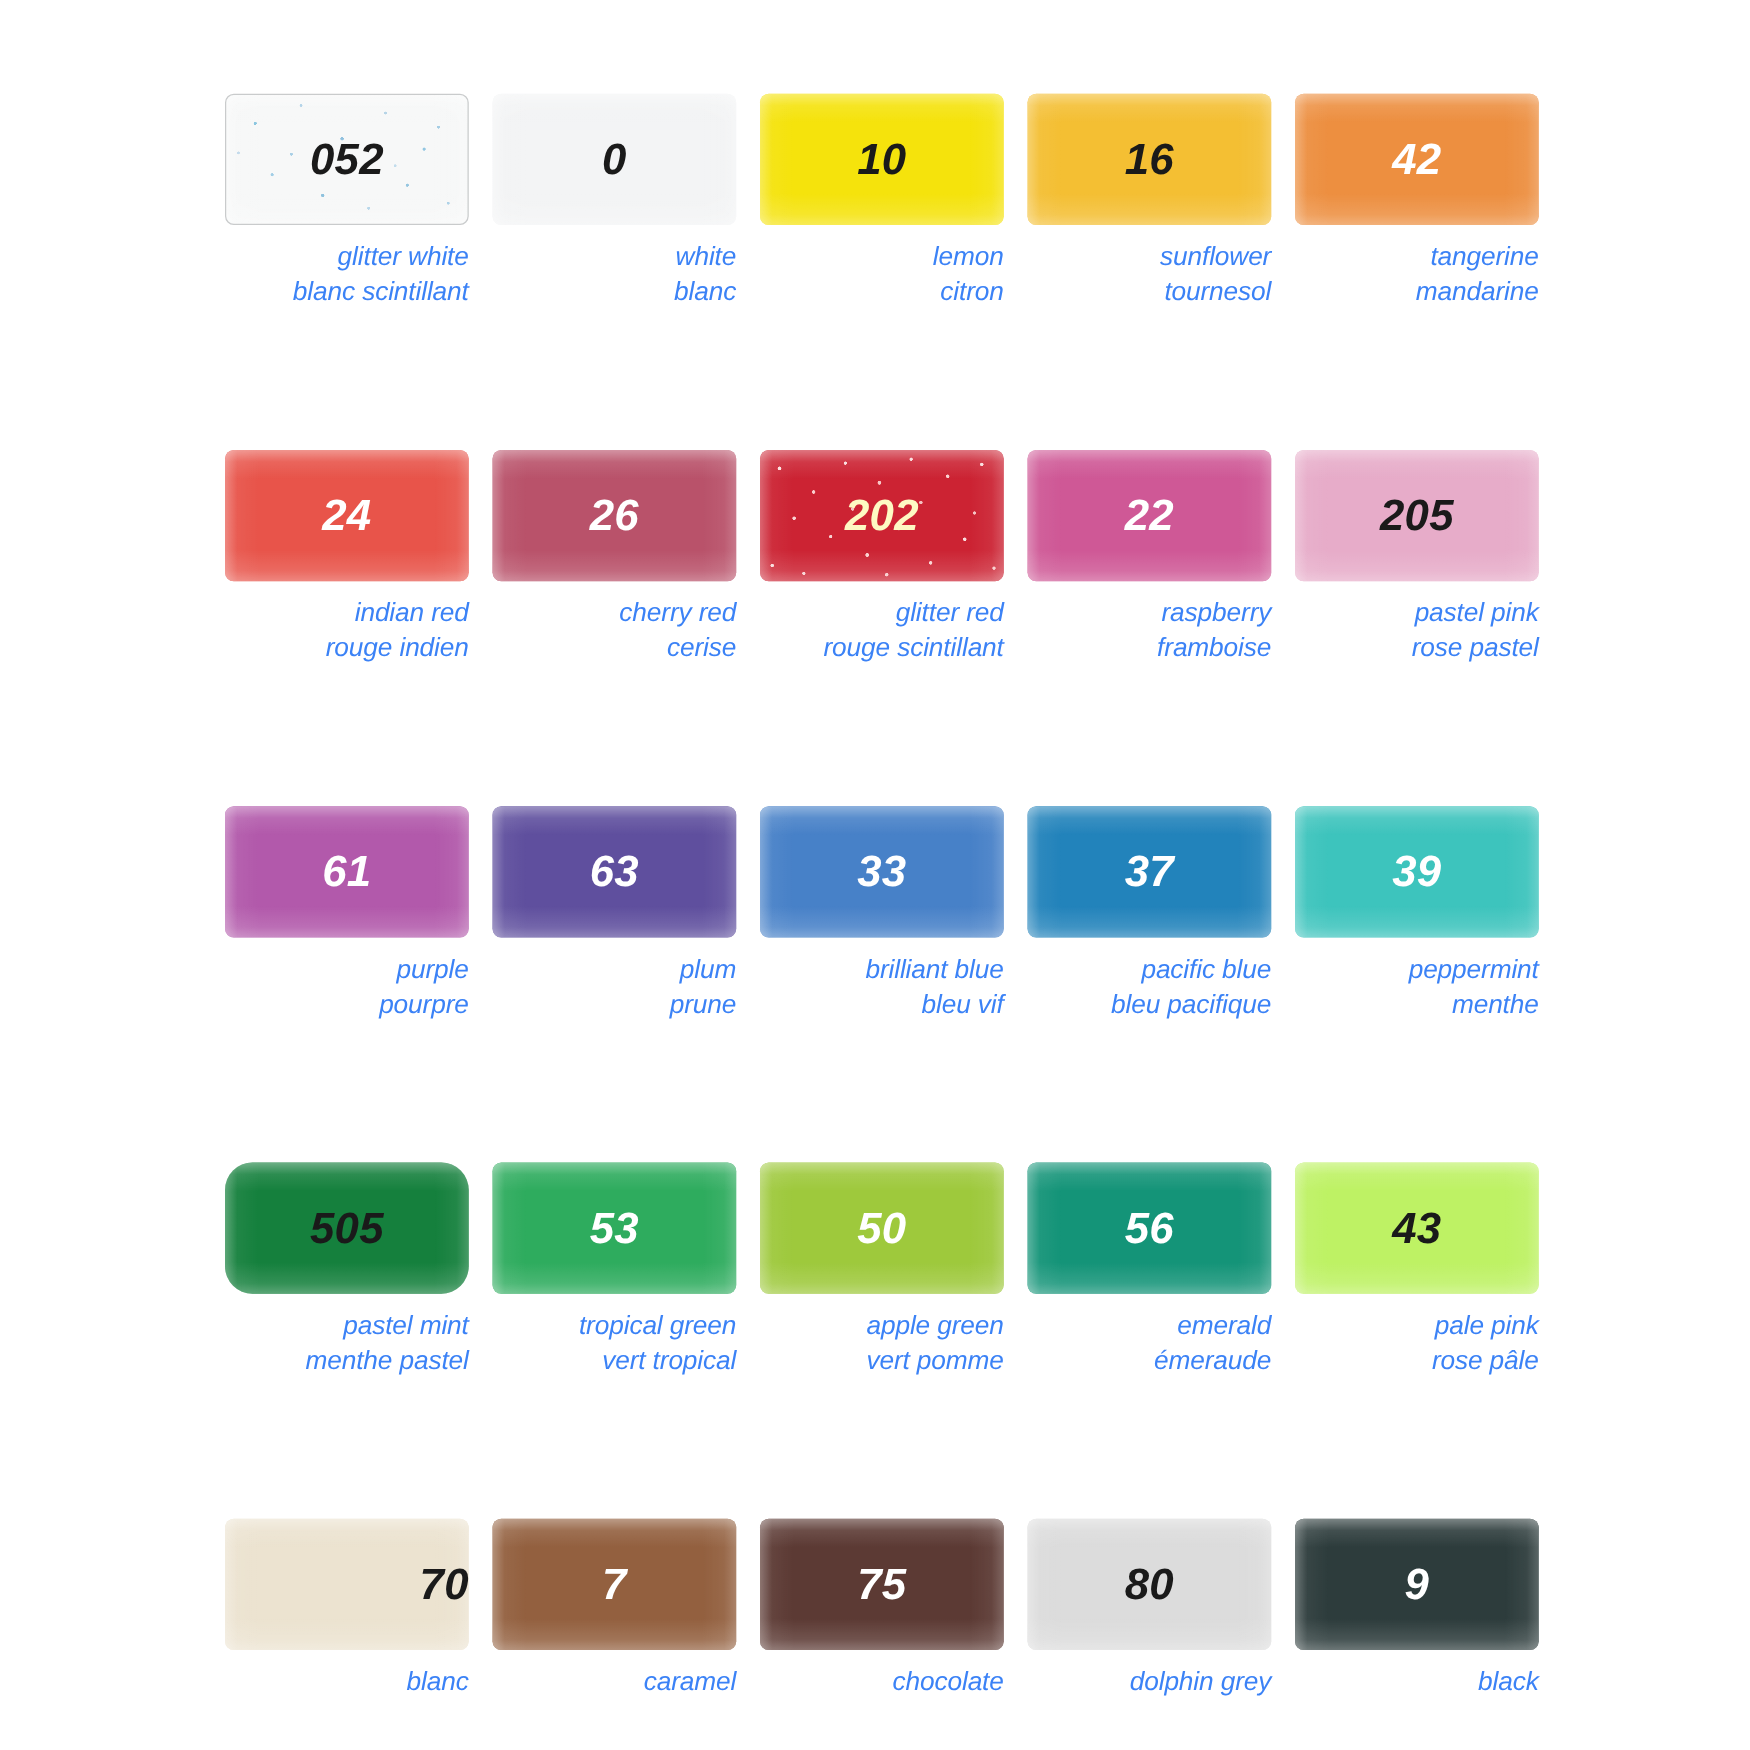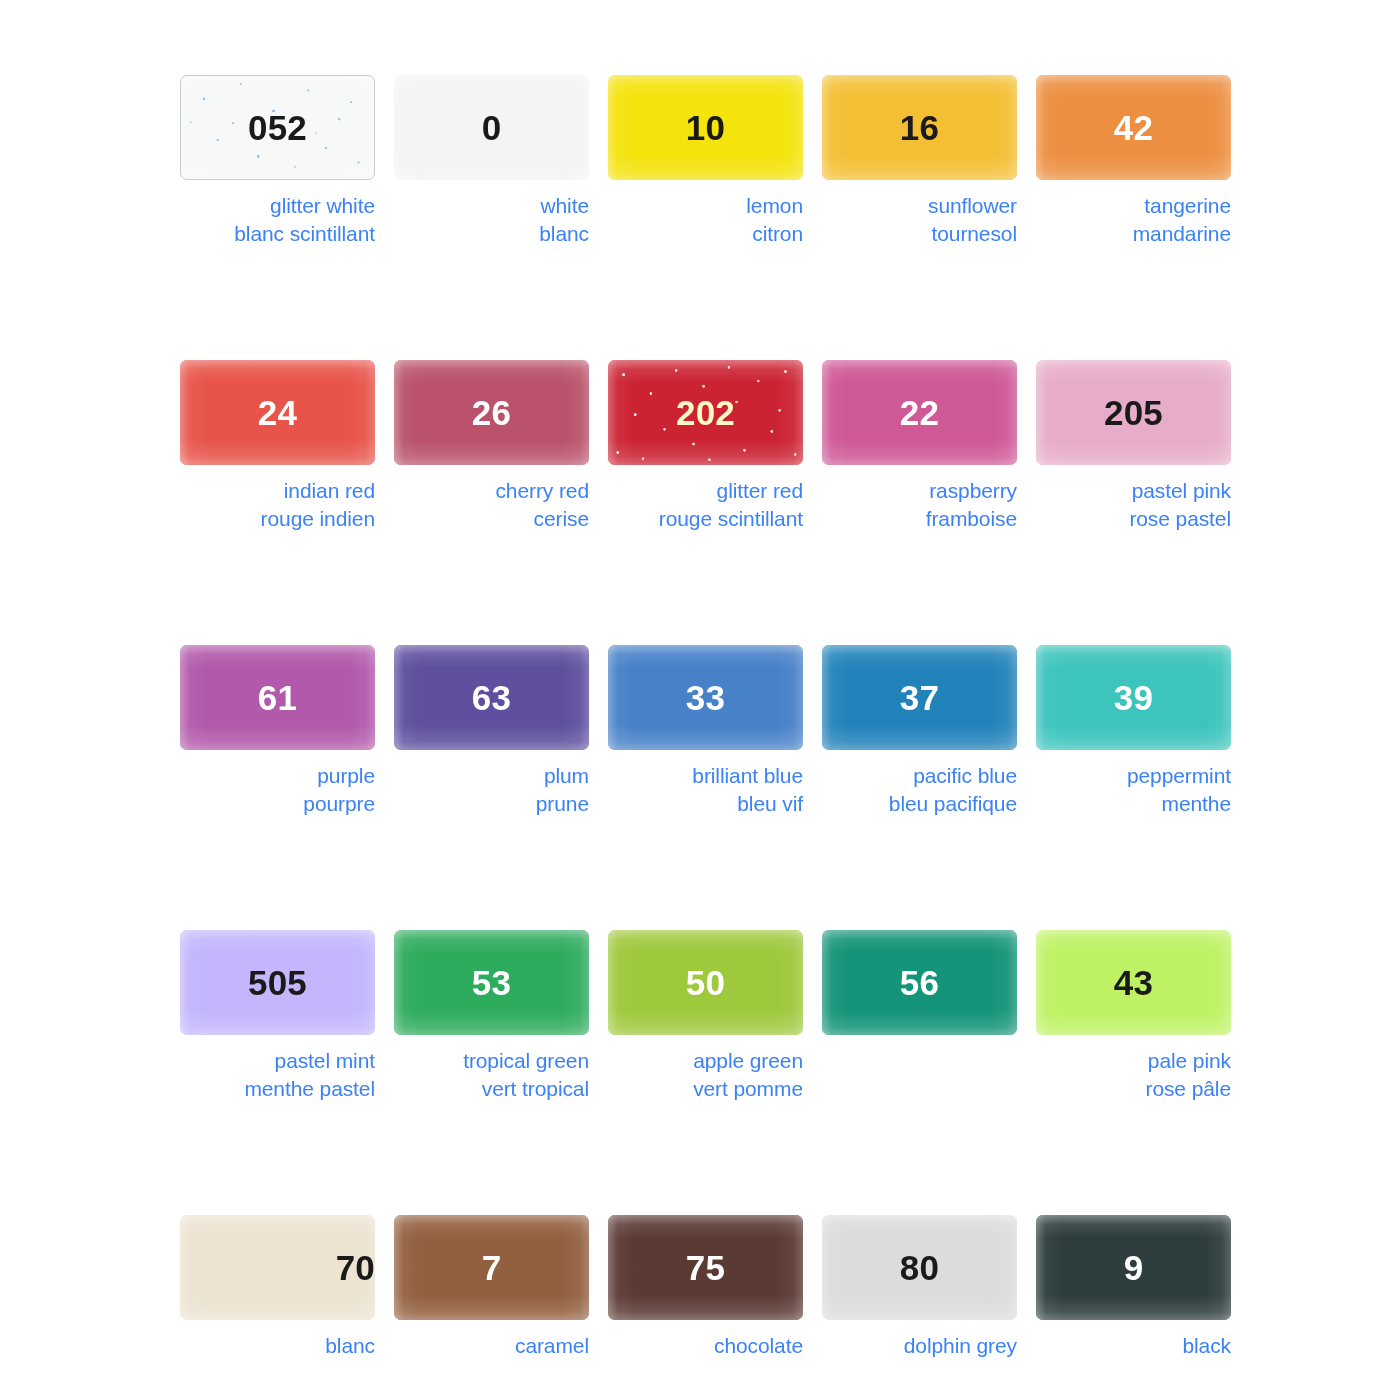--- a/index.html
+++ b/index.html
@@ -12,20 +12,21 @@
     height: 1400px;
     font-family: "Liberation Sans", sans-serif;
     overflow: hidden;
   }
 
   #sheet {
     position: relative;
     width: 1400px;
     height: 1400px;
     background: #ffffff;
+    font-style: italic;
   }
 
   .grid {
     position: absolute;
     left: 180px;
     top: 75px;
     width: 1040px;
     display: grid;
     grid-template-columns: repeat(5, 195px);
     grid-column-gap: 19px;
@@ -262,21 +263,21 @@
       </div>
       <div class="swatch-cell">
         <div class="chip" style="background: rgb(61, 196, 189);">
           <div class="speckle"></div>
           <div class="gloss"></div>
           <span class="chip-number" style="color: rgb(255, 255, 255);">39</span>
         </div>
         <div class="caption"><span>peppermint</span><span class="fr">menthe</span></div>
       </div>
       <div class="swatch-cell">
-        <div class="chip" style="background: #c4b5fd;">
+        <div class="chip" style="background: #15803d; border-radius: 22px;">
           <div class="speckle"></div>
           <div class="gloss"></div>
           <span class="chip-number" style="color: rgb(26, 26, 26);">505</span>
         </div>
         <div class="caption"><span>pastel mint</span><span class="fr">menthe pastel</span></div>
       </div>
       <div class="swatch-cell">
         <div class="chip" style="background: rgb(46, 172, 94);">
           <div class="speckle"></div>
           <div class="gloss"></div>
@@ -291,20 +292,21 @@
           <span class="chip-number" style="color: rgb(255, 255, 255);">50</span>
         </div>
         <div class="caption"><span>apple green</span><span class="fr">vert pomme</span></div>
       </div>
       <div class="swatch-cell">
         <div class="chip" style="background: rgb(20, 148, 120);">
           <div class="speckle"></div>
           <div class="gloss"></div>
           <span class="chip-number" style="color: rgb(255, 255, 255);">56</span>
         </div>
+        <div class="caption"><span>emerald</span><span class="fr">émeraude</span></div>
       </div>
       <div class="swatch-cell">
         <div class="chip" style="background: #bef264;">
           <div class="speckle"></div>
           <div class="gloss"></div>
           <span class="chip-number" style="color: rgb(26, 26, 26);">43</span>
         </div>
         <div class="caption"><span>pale pink</span><span class="fr">rose pâle</span></div>
       </div>
       <div class="swatch-cell">

